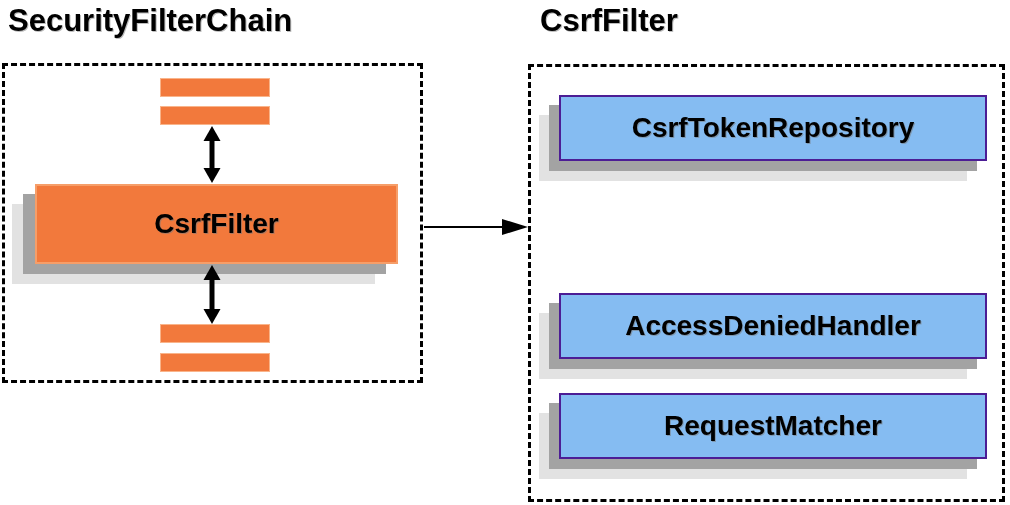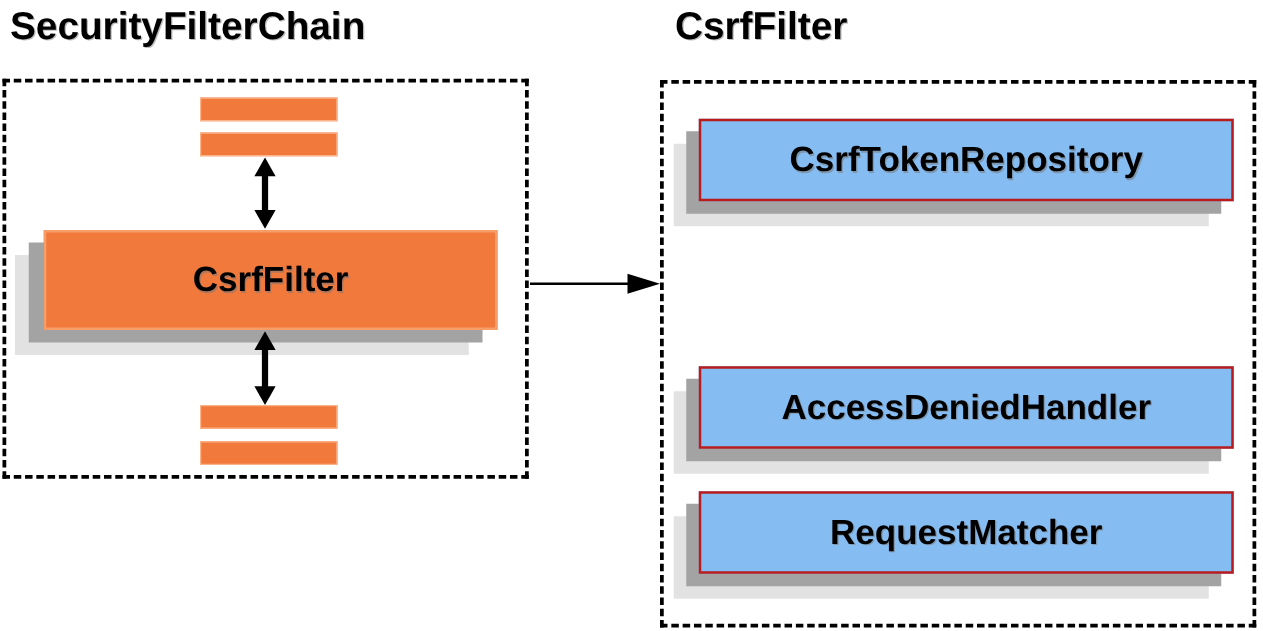--- a/index.html
+++ b/index.html
@@ -60,21 +60,21 @@
     font-weight: bold;
     color: #000000;
     text-shadow: 1px 1px 0 rgba(120,120,120,0.55);
     white-space: nowrap;
   }
   .blue-node {
     position: absolute;
     left: 559px;
     width: 428px; height: 66px;
     background: #85BCF2;
-    border: 2px solid #b91c1c;
+    border: 2px solid #4c1d95;
     box-shadow: -10px 10px 0 #A3A3A3, -20px 20px 0 #E2E2E2;
     display: flex;
     align-items: center;
     justify-content: center;
   }
   .blue-node-1 { top: 95px;  }
   .blue-node-2 { top: 193px; }
   .blue-node-3 { top: 293px; }
   .blue-node-4 { top: 393px; }
 

